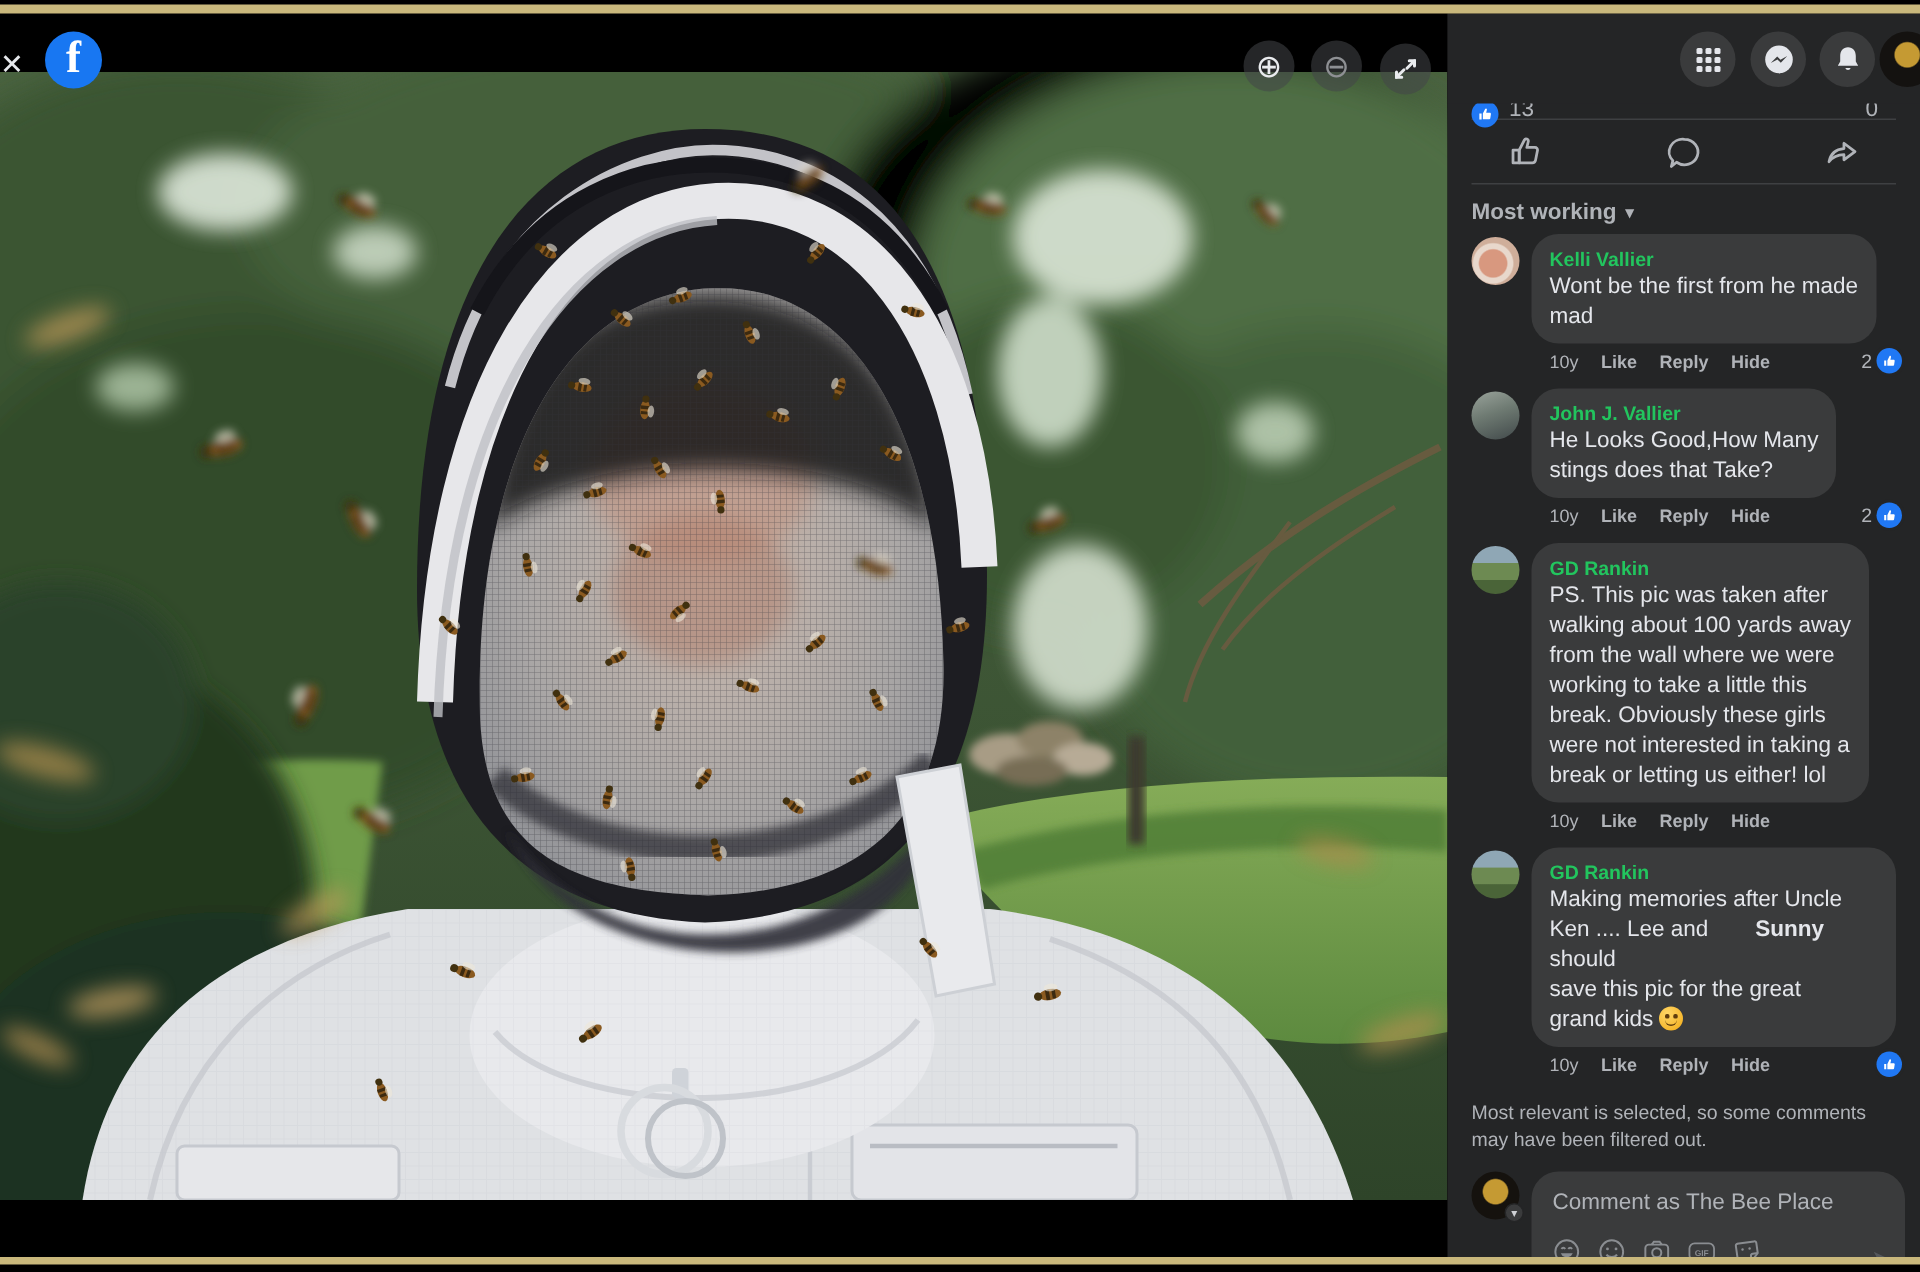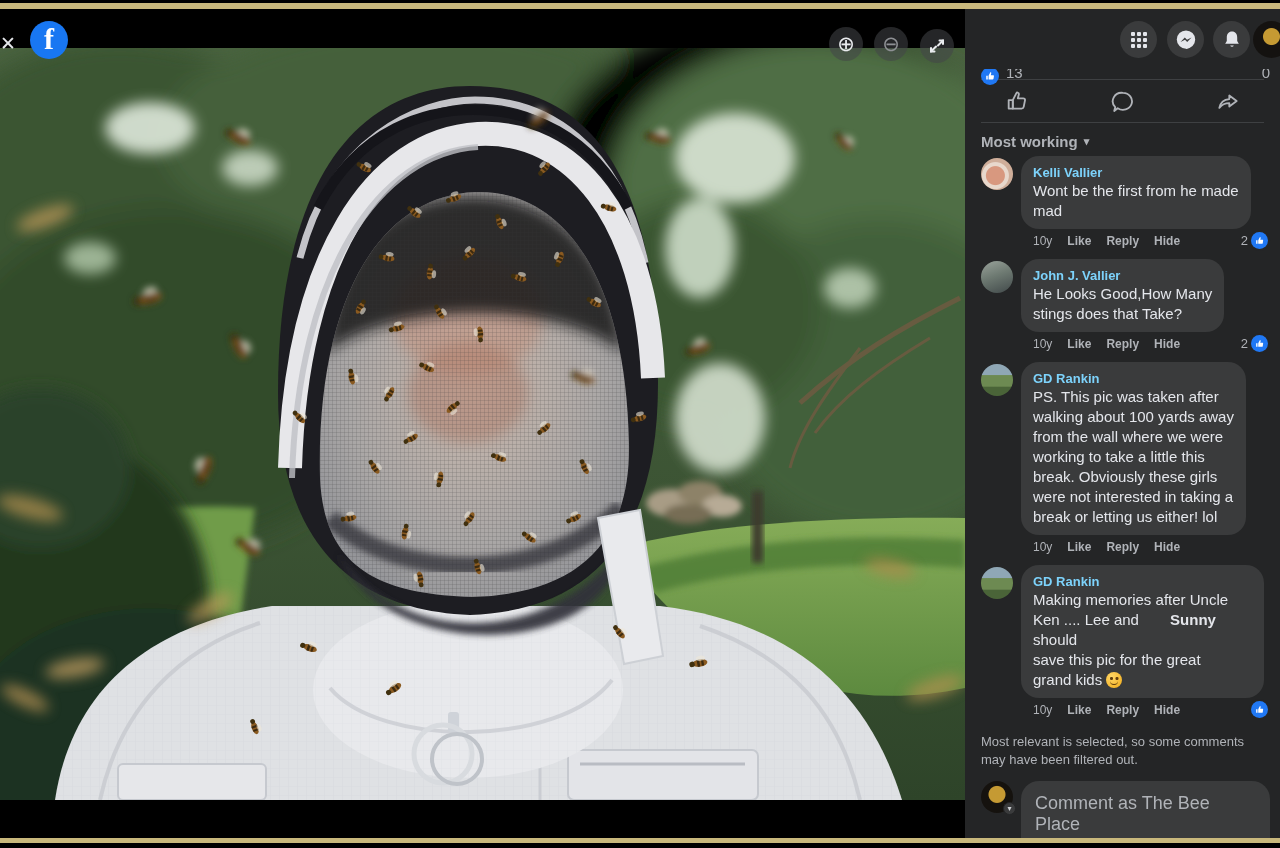--- a/index.html
+++ b/index.html
@@ -28,21 +28,21 @@
 
   
   .panel { position:absolute; left:965px; top:9px; width:315px; height:829px; background:#242526;
     color:#e4e6eb; overflow:hidden; }
   .panel-header { position:absolute; top:0; left:0; right:0; height:60px; background:#242526; z-index:5; }
   .hdr-btn { position:absolute; top:12px; width:37px; height:37px; border-radius:50%;
     background:#3a3b3c; display:flex; align-items:center; justify-content:center; cursor:pointer; }
   .hdr-grid { left:155px; } .hdr-msgr { left:202px; } .hdr-bell { left:248px; }
   .hdr-avatar { left:288px; background:radial-gradient(circle at 50% 42%, #c59a33 0 8px, #141210 9px); }
 
-  .likes-row { position:absolute; top:55px; left:16px; right:10px; height:22px; z-index:1; color:#b0b3b8; font-size:15px; }
+  .likes-row { position:absolute; top:55px; left:16px; right:28px; height:22px; z-index:1; color:#b0b3b8; font-size:15px; }
   .like-circle { position:absolute; left:0; top:3px; width:18px; height:18px; border-radius:50%;
     background:#2078f4; display:flex; align-items:center; justify-content:center; }
   .likes-count { position:absolute; left:25px; top:0; }
   .likes-right { position:absolute; right:0; top:0; }
 
   .rule { position:absolute; left:16px; right:16px; border-top:1px solid #3e4042; }
   .rule1 { top:70px; } .rule2 { top:113px; }
 
   .action-row { position:absolute; top:73px; left:0; right:0; height:40px; display:flex; }
   .action-btn { flex:1; display:flex; align-items:center; justify-content:center; cursor:pointer; }
@@ -52,21 +52,21 @@
   .sort-caret { font-size:11px; }
 
   .comments { position:absolute; top:147px; left:0; right:0; bottom:0; }
   .comment { position:relative; margin:0 16px 9px 16px; }
   .c-avatar { position:absolute; left:0; top:2px; width:32px; height:32px; border-radius:50%; cursor:pointer; }
   .av1 { background:radial-gradient(circle at 45% 55%, #d8987f 0 9px, #e8d8cc 10px 13px, #cfae9a 14px); }
   .av2 { background:linear-gradient(160deg,#9aa39b 0%, #6e7a72 45%, #41494a 100%); }
   .av34 { background:linear-gradient(180deg,#8fa7b5 0 35%, #6d8a52 36% 70%, #4a6438 71%); }
   .bubble { display:inline-block; margin-left:40px; background:#3a3b3c; border-radius:18px; padding:8px 12px;
     max-width:246px; }
-  .c-name { font-size:13px; font-weight:bold; color:#7dd3fc; line-height:17px; cursor:pointer; }
+  .c-name { font-size:13px; font-weight:bold; color:#22c55e; line-height:17px; cursor:pointer; }
   .c-text { font-size:15px; color:#e4e6eb; line-height:20px; white-space:pre-line; }
   .mention { font-weight:bold;margin-left:27px; }
   .c-meta { position:relative; margin:5px 0 0 52px; height:16px; font-size:12px; color:#b0b3b8;
     display:flex; gap:15px; align-items:flex-start; }
   .c-meta .lnk { font-weight:bold; cursor:pointer; }
   .c-badge { position:absolute; right:-4px; top:-2px; display:flex; align-items:center; gap:3px; cursor:pointer; }
   .badge-count { font-size:13px; color:#b0b3b8; }
   .badge-thumb { width:17px; height:17px; border-radius:50%; background:#2078f4;
     display:flex; align-items:center; justify-content:center; box-shadow:0 0 0 2px #242526; }
 
@@ -80,21 +80,21 @@
 
   .filter-note { margin:14px 16px 0 16px; font-size:13px; line-height:18px; color:#b0b3b8; }
 
   .composer { position:relative; margin:12px 10px 0 16px; display:flex; align-items:flex-start; }
   .composer-avatar { position:relative; width:32px; height:32px; border-radius:50%; flex:0 0 32px; cursor:pointer;
     background:radial-gradient(circle at 50% 42%, #c59a33 0 8px, #15120e 9px); }
   .composer-avatar .chev { position:absolute; right:-3px; bottom:-2px; width:13px; height:13px; border-radius:50%;
     background:#3a3b3c; border:1.5px solid #242526; color:#cfd1d5; font-size:8px; line-height:11px; text-align:center; }
   .composer-box { position:relative; flex:1; margin-left:8px; background:#3a3b3c; border-radius:18px;
     min-height:76px; padding:12px 14px 10px 14px; cursor:text; }
-  .composer-ph { font-size:18px; color:#b0b3b8; }
+  .composer-ph { font-size:15px; color:#b0b3b8; }
   .composer-icons { margin-top:15px; display:flex; align-items:center; gap:11px; }
   .cicon { width:19px; height:19px; display:flex; align-items:center; justify-content:center; cursor:pointer; }
   .send-btn { position:absolute; right:10px; bottom:9px; color:#55585c; font-size:15px; cursor:pointer; }
 </style>
 </head>
 <body>
 
 <div class="app">
   <div class="gold-bar gold-top"></div>
   <div class="gold-bar gold-bottom"></div>

